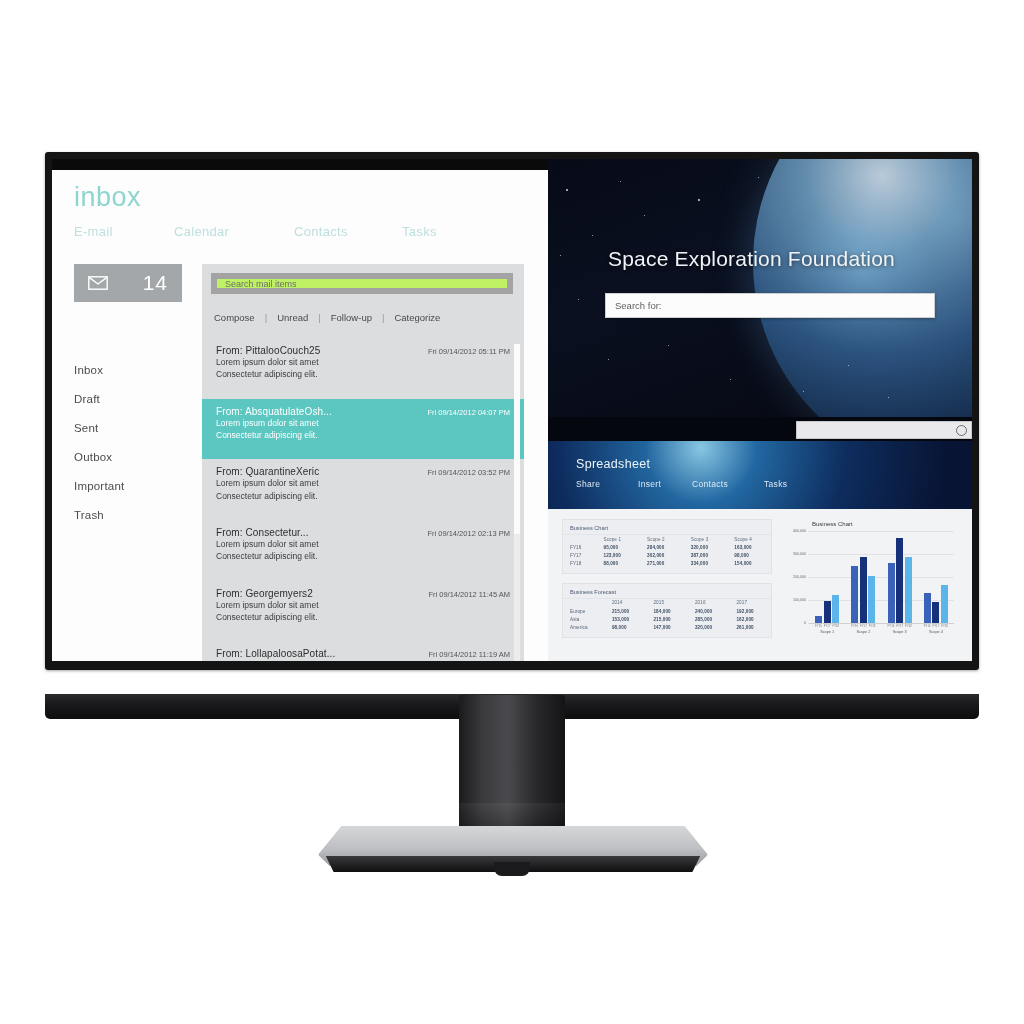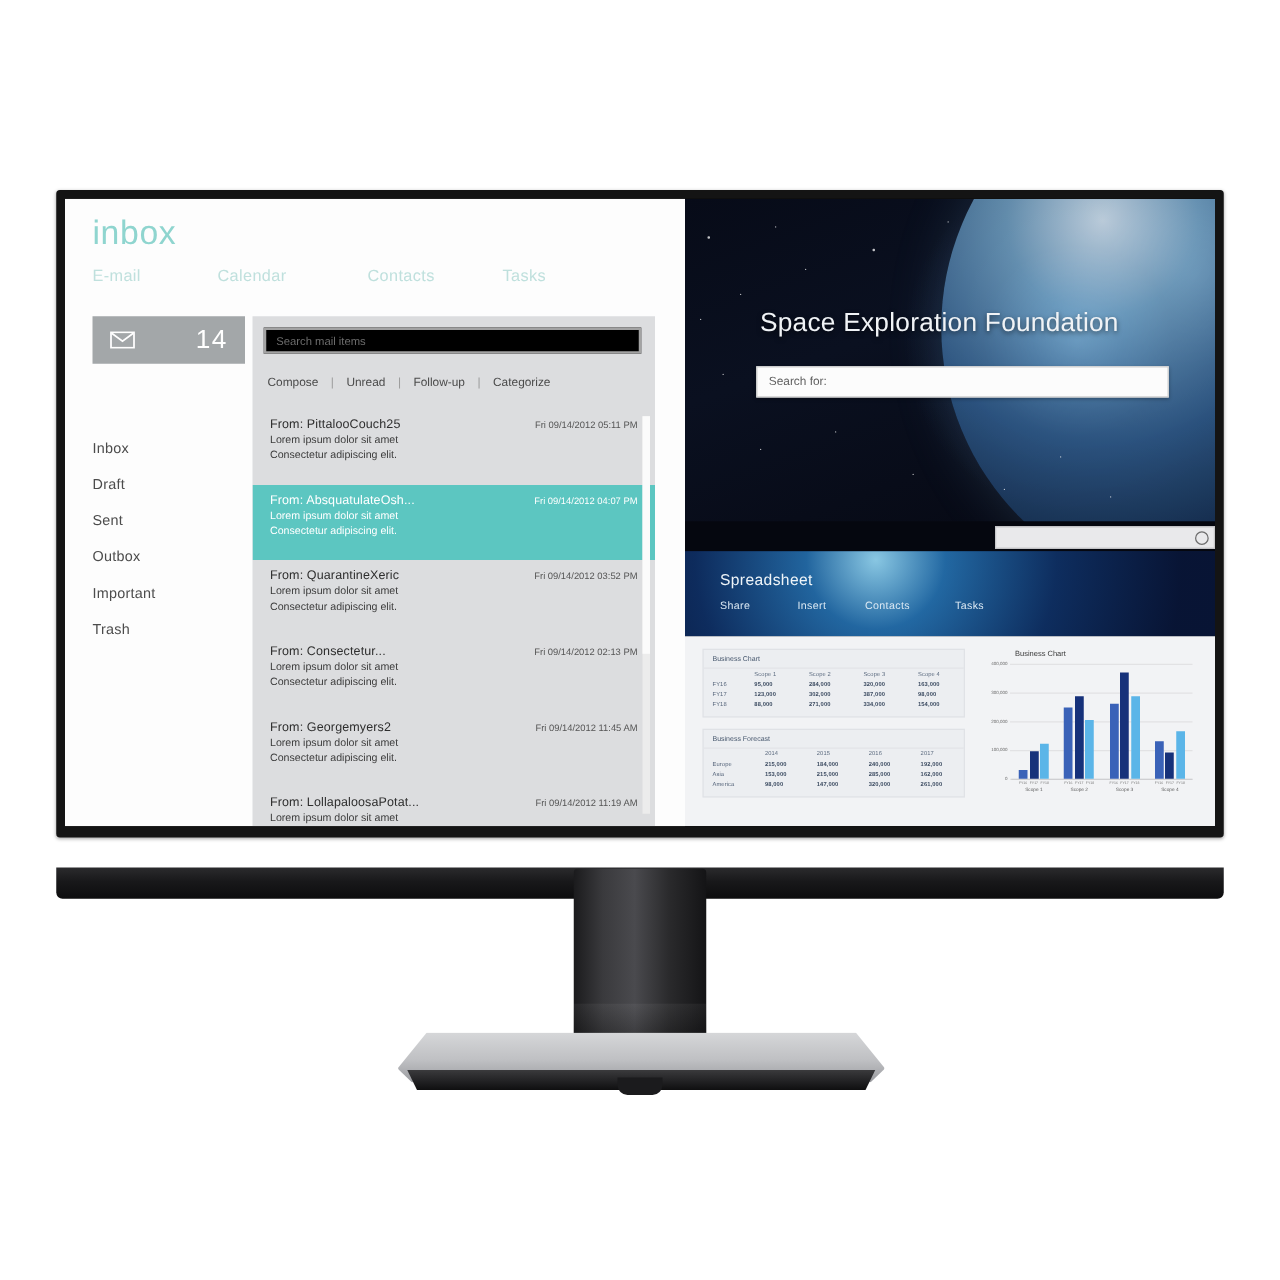--- a/index.html
+++ b/index.html
@@ -54,55 +54,55 @@
     clip-path:polygon(2% 0%,98% 0%,96% 100%,4% 100%);
     border-radius:0 0 7px 7px;
   }
   .stand-foot{
     position:absolute;left:494px;top:862px;width:36px;height:14px;
     background:#1b1b1d;border-radius:0 0 8px 8px;
   }
 
   
   .mailapp{
-    width:496px;height:502px;background:#fdfdfd;position:relative;overflow:hidden;
+    width:496px;height:502px;background:#fdfdfd;position:relative;overflow:hidden;margin-top:11px;
   }
   .mail-brand{
     position:absolute;left:22px;top:12px;
     font-size:27px;color:#8fd5cf;letter-spacing:.5px;font-weight:400;
   }
   .mail-tabs{
     position:absolute;left:22px;top:54px;width:450px;display:flex;
   }
   .mail-tab{font-size:13px;color:#bfe0dd;letter-spacing:.3px;}
   .mail-tab.t0{width:100px;}
   .mail-tab.t1{width:120px;}
   .mail-tab.t2{width:108px;}
   .mail-tab.t3{width:80px;}
 
   .counter-box{
-    position:absolute;left:22px;width:122px;height:38px;background:#a3a7a9;
+    position:absolute;left:22px;width:108px;height:38px;background:#a3a7a9;
     display:flex;align-items:center;justify-content:space-between;
     padding:0 14px;box-sizing:border-box;
   }
   .counter-box.c1{top:94px;}
   .counter-box.c2{top:140px;}
   .counter-num{color:#fff;font-size:21px;letter-spacing:1px;}
   .ic-env,.ic-chat{display:block;}
 
   .folders{position:absolute;left:22px;top:194px;width:120px;}
   .folder{font-size:11.5px;color:#4c4c4c;margin-bottom:17px;letter-spacing:.2px;}
 
   .maillist{
     position:absolute;left:150px;top:94px;width:322px;height:408px;
     background:#dcdddf;
   }
   .searchbar{
     position:absolute;left:9px;top:9px;width:302px;height:21px;
-    background:#000000;border:2px solid #a3a3a3;box-sizing:border-box;
+    background:#bef264;border:6px solid #a3a3a3;box-sizing:border-box;
     display:flex;align-items:center;padding-left:8px;
   }
   .searchbar span{font-size:9px;color:#6d6d6d;}
   .mailtools{
     position:absolute;left:12px;top:48px;width:300px;
     display:flex;align-items:center;font-size:9.5px;color:#4a4a4a;
   }
   .mailtools .sep{margin:0 10px;color:#9b9b9b;}
   .mailrows{
     position:absolute;left:0;top:74px;width:322px;height:334px;overflow:hidden;

